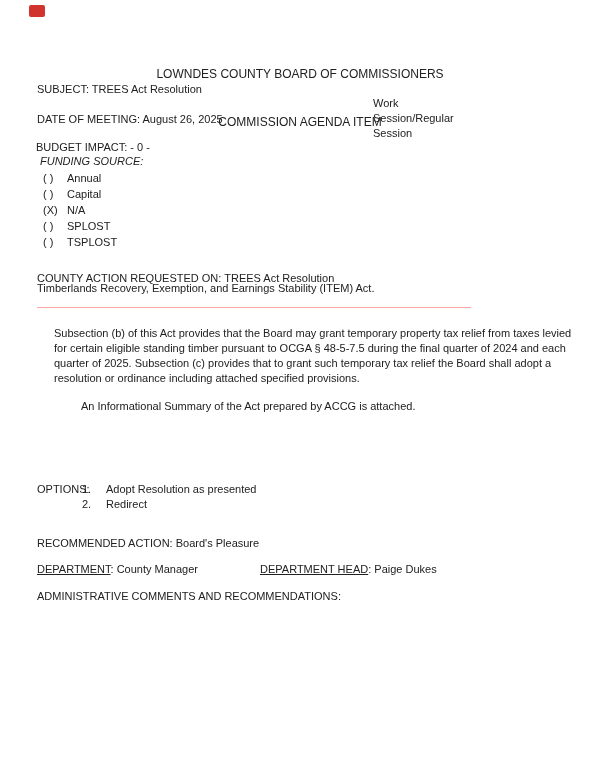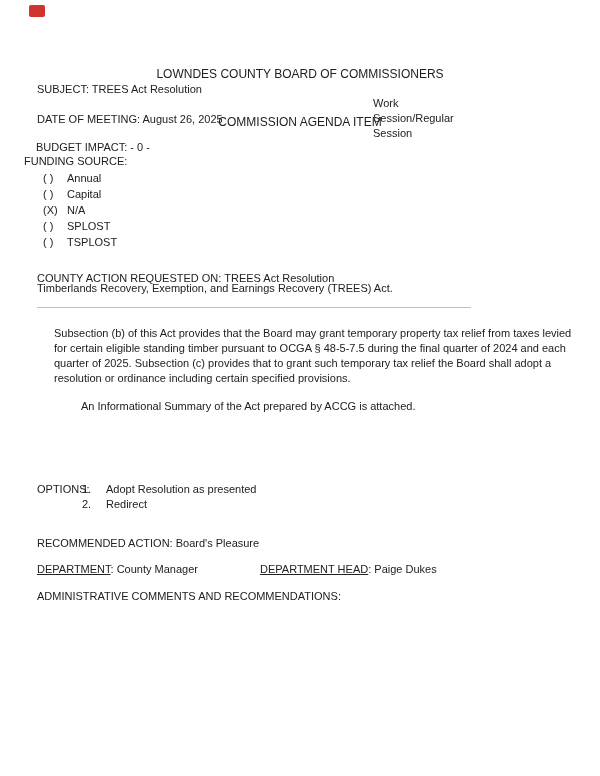--- a/index.html
+++ b/index.html
@@ -40,21 +40,21 @@
     line-height: 16px;
     white-space: pre;
   }
 
   .line { white-space: pre; }
 
   .subject      { left: 37px;  top: 82px;  }
   .session-box  { left: 373px; top: 96px;  line-height: 15px; }
   .date-meeting { left: 37px;  top: 112px; }
   .budget       { left: 36px;  top: 140px; }
-  .funding-lbl  { left: 24px;  top: 154px; }
+  .funding-lbl  { left: 40px;  top: 154px; font-style: italic; }
 
   .funding-list { left: 43px; top: 170px; }
   .funding-row  { display: flex; height: 16px; line-height: 16px; }
   .funding-row .mark  { width: 24px; white-space: pre; }
   .funding-row .label { white-space: pre; }
 
   .county-action {
     left: 37px; top: 271px;
     width: 434px;
     padding-bottom: 21px;
@@ -127,28 +127,28 @@
     </div>
     <div class="funding-row">
       <span class="mark">( )</span>
       <span class="label">TSPLOST</span>
     </div>
   </div>
 
   <div class="abs county-action">COUNTY ACTION REQUESTED ON: TREES Act Resolution</div>
 
   <div class="abs history">
-    <div class="line">Timberlands Recovery, Exemption, and Earnings Recovery (TREES) Act.</div>
+    <div class="line">Timberlands Recovery, Exemption, and Earnings Stability (ITEM) Act.</div>
   </div>
 
   <div class="abs subsection">
     <div class="line">Subsection (b) of this Act provides that the Board may grant temporary property tax relief from taxes levied</div>
     <div class="line">for certain eligible standing timber pursuant to OCGA § 48-5-7.5 during the final quarter of 2024 and each</div>
     <div class="line">quarter of 2025. Subsection (c) provides that to grant such temporary tax relief the Board shall adopt a</div>
-    <div class="line">resolution or ordinance including certain specified provisions.</div>
+    <div class="line">resolution or ordinance including attached specified provisions.</div>
   </div>
 
   <div class="abs summary line">An Informational Summary of the Act prepared by ACCG is attached.</div>
 
 
   <div class="abs options-block">
     <div class="options-row">
       <span class="opt-label">OPTIONS:</span>
       <span class="opt-num">1.</span>
       <span class="opt-text">Adopt Resolution as presented</span>

